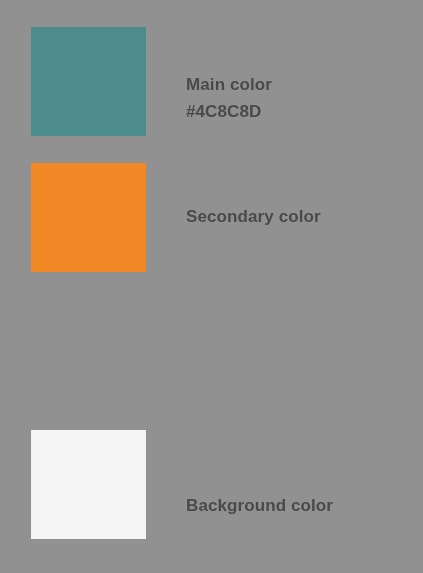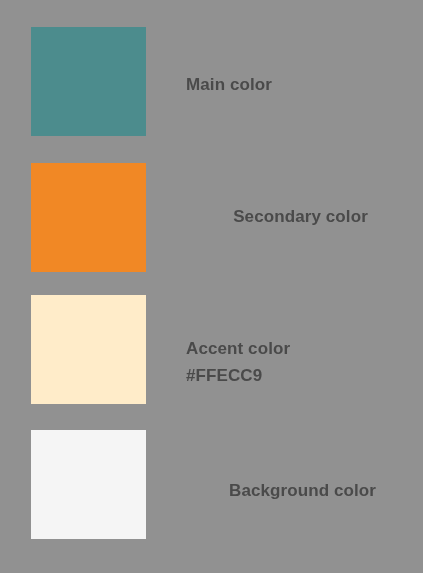--- a/index.html
+++ b/index.html
@@ -54,48 +54,42 @@
   
   #row-0 { top: 27px;  height: 109px; }
   #row-1 { top: 163px; height: 109px; }
   #row-2 { top: 295px; height: 109px; }
   #row-3 { top: 427px; height: 115px; }
 
   
   #row-0 .swatch-info { top: 44px; line-height: 27px; }
   #row-1 .swatch-info { top: 40px; line-height: 27px; }
   #row-2 .swatch-info { top: 40px; line-height: 27px; }
-  #row-3 .swatch-info { top: 45px; line-height: 37px; margin-left: 43px; }
+  #row-3 .swatch-info { top: 60px; line-height: 37px; }
 </style>
 </head>
 <body style="background: rgb(145, 145, 145);">
 
 <div class="palette">
 
   <div class="palette-row" id="row-0">
     <div class="swatch" style="background-color: rgb(76, 140, 141);"></div>
     <div class="swatch-info" style="color: rgb(74, 74, 74);">
       <span class="swatch-name">Main color</span>
+      <span class="swatch-hex">#4C8C8D</span>
     </div>
   </div>
 
   <div class="palette-row" id="row-1">
     <div class="swatch" style="background-color: rgb(241, 136, 37);"></div>
-    <div class="swatch-info" style="color: rgb(74, 74, 74); text-align: center;">
+    <div class="swatch-info" style="color: rgb(74, 74, 74);">
       <span class="swatch-name">Secondary color</span>
     </div>
   </div>
 
-  <div class="palette-row" id="row-2">
-    <div class="swatch" style="background-color: rgb(255, 236, 201);"></div>
-    <div class="swatch-info" style="color: rgb(74, 74, 74);">
-      <span class="swatch-name">Accent color</span>
-      <span class="swatch-hex">#FFECC9</span>
-    </div>
-  </div>
 
   <div class="palette-row" id="row-3">
     <div class="swatch" style="background-color: rgb(245, 245, 245);"></div>
     <div class="swatch-info" style="color: rgb(74, 74, 74);">
       <span class="swatch-name">Background color</span>
     </div>
   </div>
 
 </div>
 

